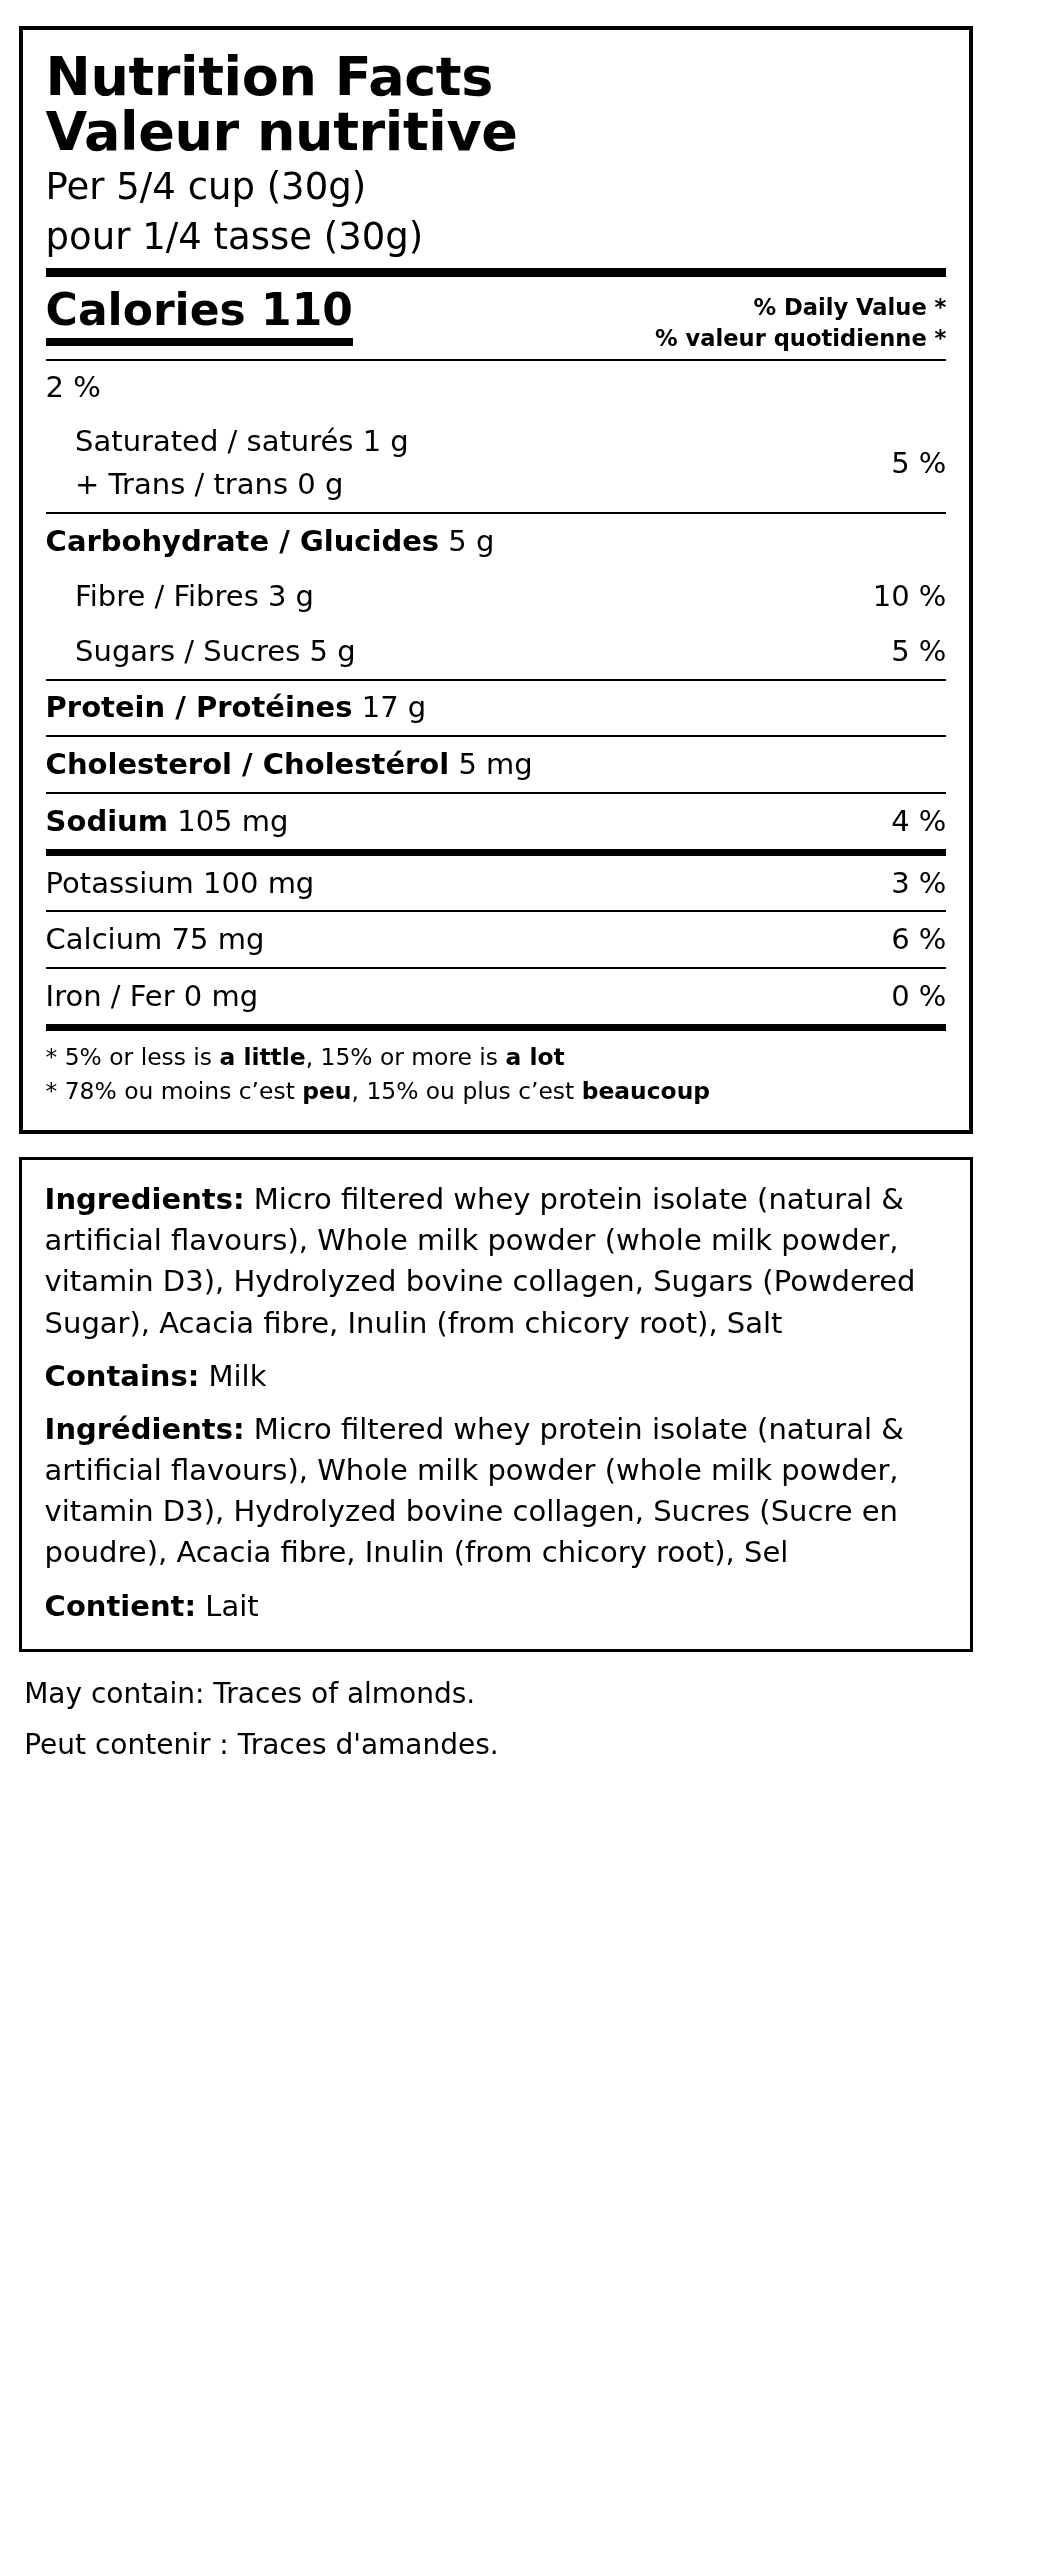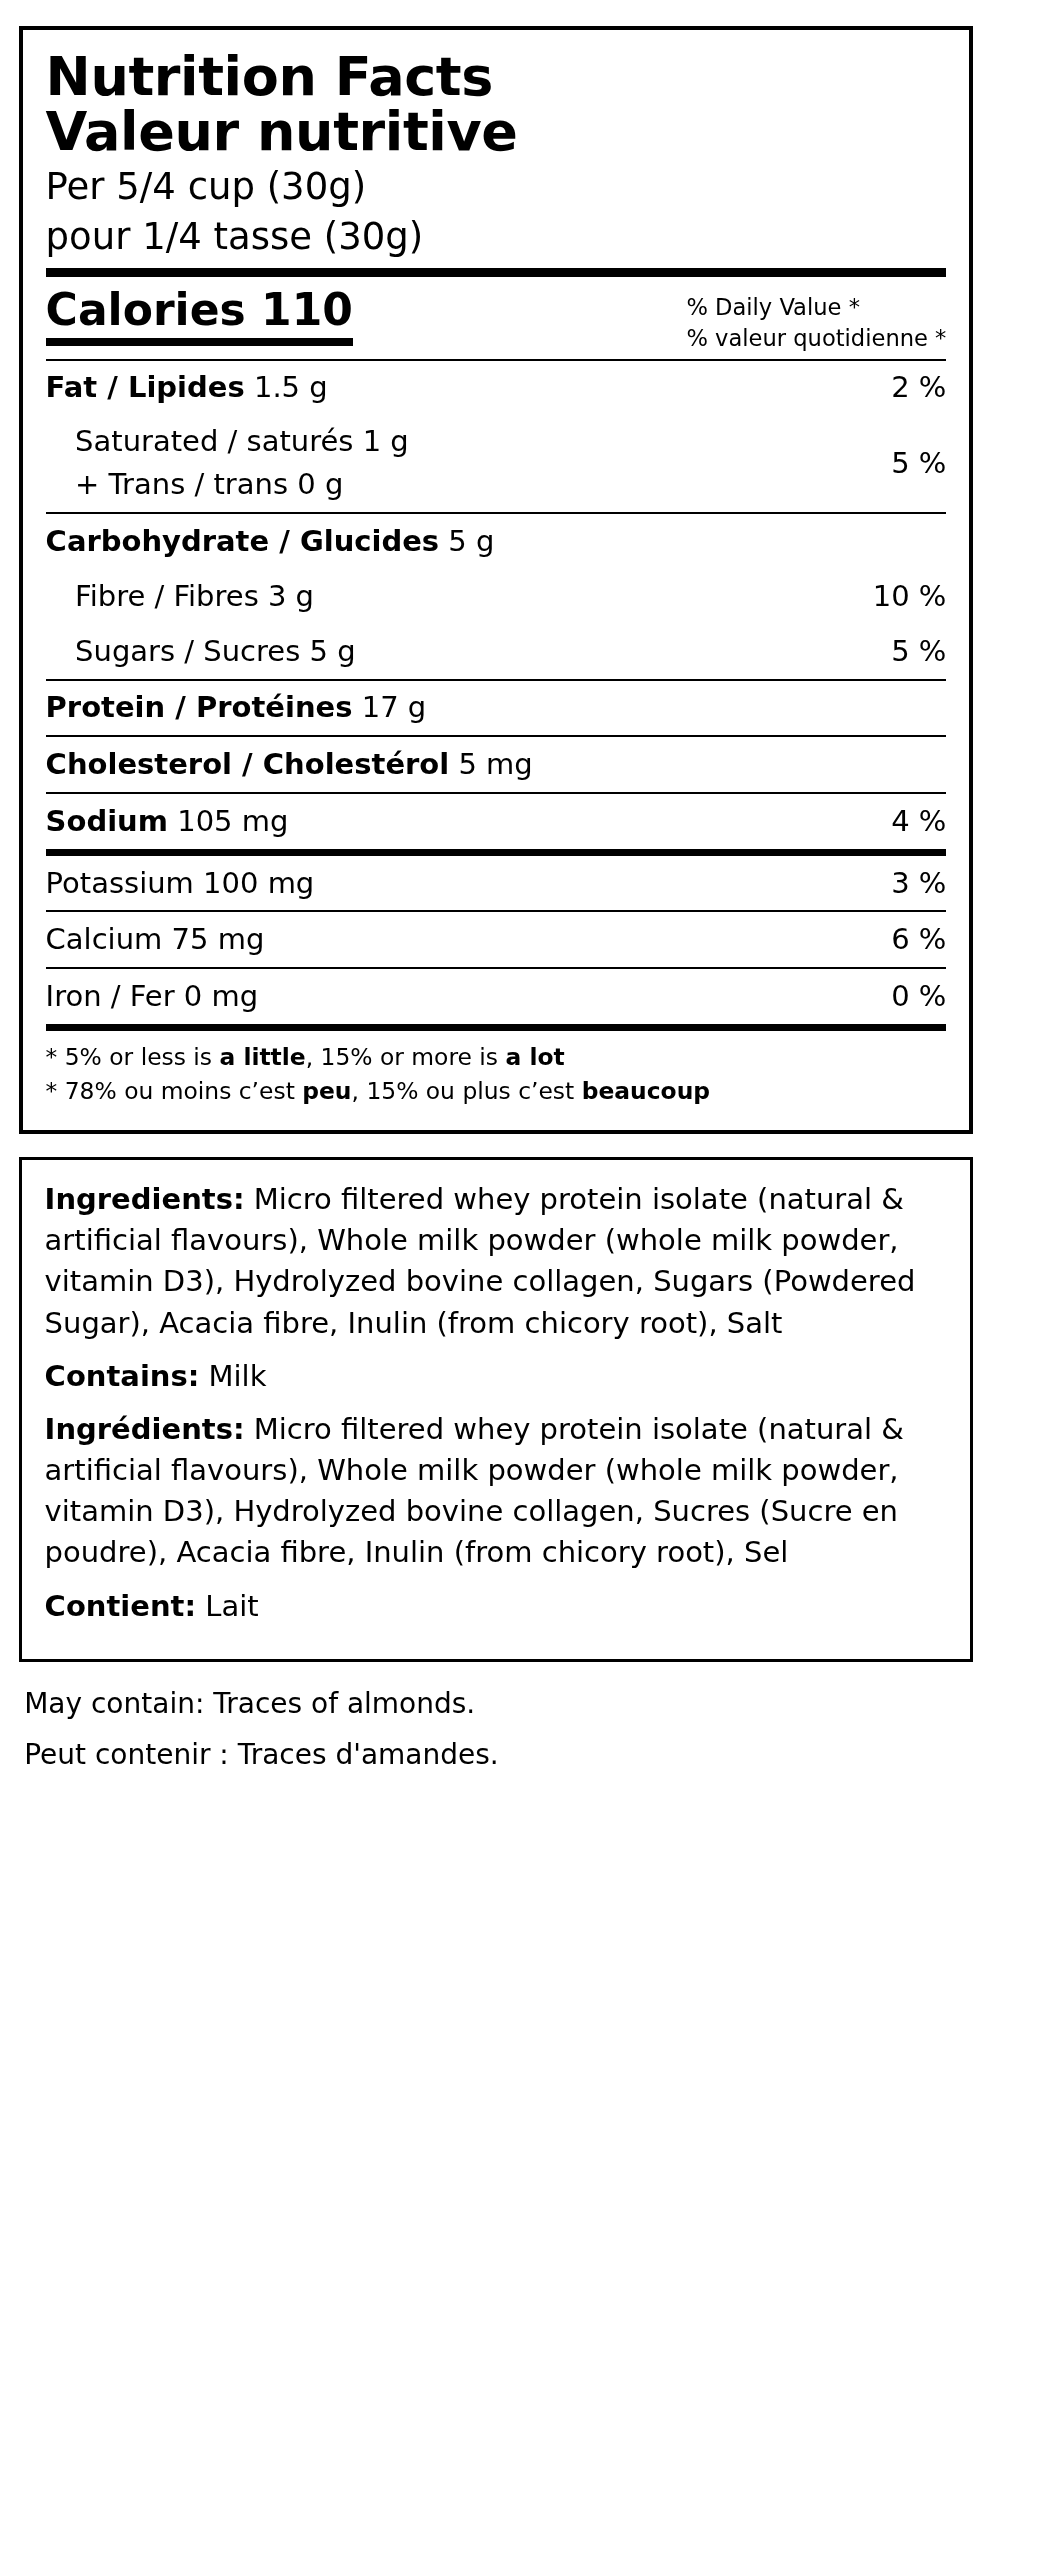--- a/index.html
+++ b/index.html
@@ -64,22 +64,23 @@
   }
   .cal-left {
     font-size: 44px;
     font-weight: 700;
     padding-bottom: 3.5px;
     border-bottom: 8.7px solid #000;
     display: inline-block;
     line-height: 1.12;
   }
   .cal-right {
+    text-align: right;
     font-size: 22.6px;
-    font-weight: 400;
+    font-weight: 700;
     line-height: 1.35;
     padding-top: 7px;
   }
 
   .nf-line {
     display: flex;
     align-items: flex-start;
     justify-content: space-between;
     font-size: 29px;
     line-height: 1.35;
@@ -117,21 +118,21 @@
     border: 3.5px solid #000;
     box-sizing: border-box;
     padding: 19px 22.6px 22.6px 22.6px;
     margin-bottom: 15.6px;
   }
   .ing-para {
     font-size: 29px;
     line-height: 1.42;
     margin: 0 0 12px 0;
   }
-  .ing-para:last-child { margin-bottom: 10px; }
+  .ing-para:last-child { margin-bottom: 0; }
 
   
   .notes {
     padding: 5.2px 5.2px 21px 5.2px;
   }
   .notes p {
     font-size: 28px;
     line-height: 1.5;
     margin: 0 0 8.7px 0;
   }
@@ -155,24 +156,20 @@
       <div class="cal-left">Calories 110</div>
       <div class="cal-right">
         <div>% Daily Value *</div>
         <div>% valeur quotidienne *</div>
       </div>
     </div>
 
     <div class="rule-thin" style="margin-top:5.2px;"></div>
 
     <div class="nf-line">
-      <div class="lbl">
-        <span class="b">Fat / Lipides</span>
-        <span>1.5 g</span>
-      </div>
       <div class="val">2 %</div>
     </div>
 
     <div class="fat-block">
       <div class="sub-lines indent">
         <div>Saturated / saturés 1 g</div>
         <div>+ Trans / trans 0 g</div>
       </div>
       <div class="val">5 %</div>
     </div>

